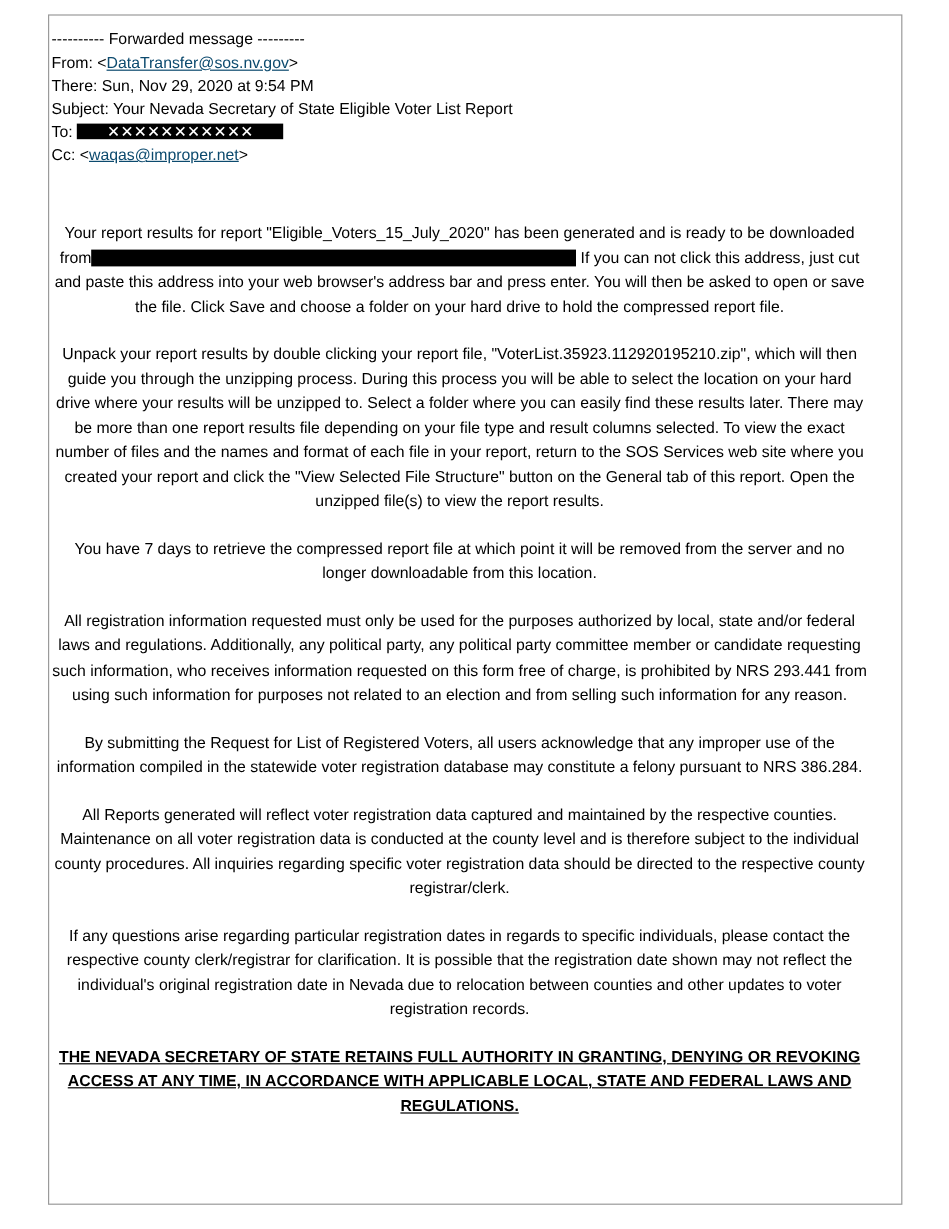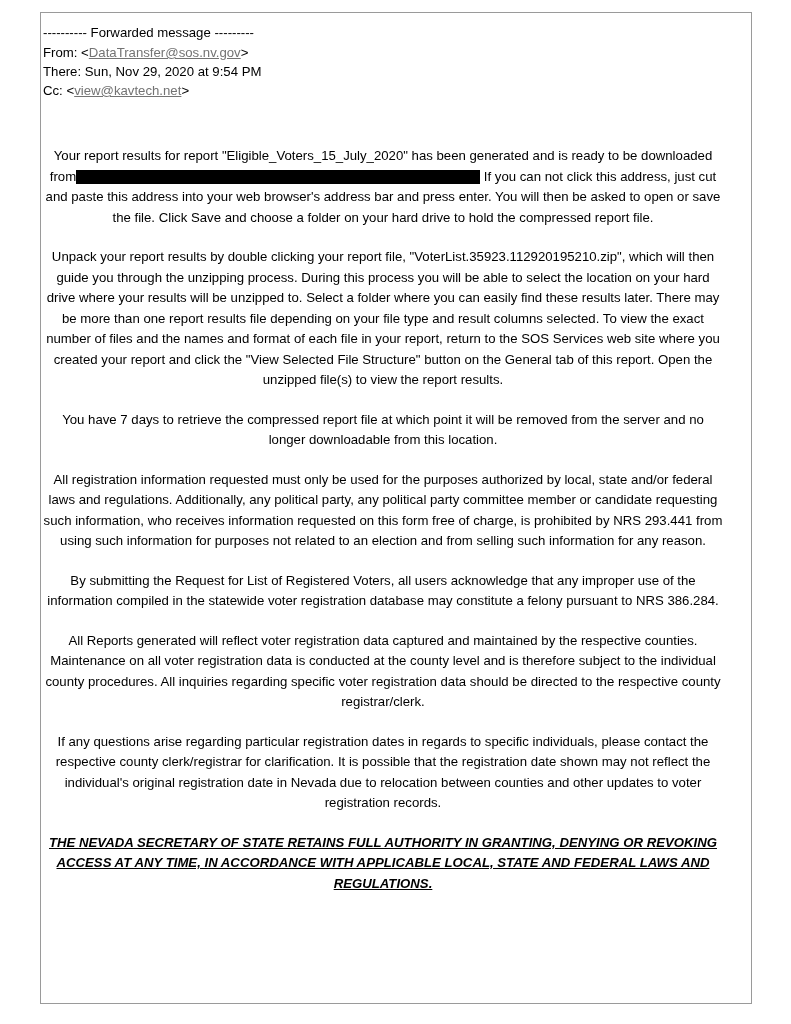--- a/index.html
+++ b/index.html
@@ -35,21 +35,21 @@
   }
   .hdr {
     font-size: 13.2px;
     line-height: 19px;
     white-space: nowrap;
   }
   .hdr-fwd {
     margin-bottom: 1px;
   }
   a.maillink {
-    color: #737373;
+    color: #0c4a6e;
     text-decoration: underline;
     text-align: right;
   }
   .redact {
     display: inline-block;
     background: #000000;
     height: 13px;
     vertical-align: -2px;
     position: relative;
     overflow: hidden;
@@ -74,39 +74,40 @@
     line-height: 20.5px;
     margin: 0 0 19px 0;
     text-align: center;
   }
   p.bold {
     font-weight: normal;
   }
   p.underline-block {
     font-weight: bold;
     text-decoration: underline;
-    font-style: italic;
   }
 </style>
 </head>
 <body>
 
 <div class="page">
   <div class="email-frame">
     <div class="body-inner">
 
       <div class="hdr hdr-fwd">---------- Forwarded message ---------</div>
 
       <div class="hdr"><span>From: &lt;</span><a class="maillink" href="#">DataTransfer@sos.nv.gov</a><span>&gt;</span></div>
 
       <div class="hdr"><span>There: </span><span>Sun, Nov 29, 2020 at 9:54 PM</span></div>
 
+      <div class="hdr"><span>Subject: </span><span>Your Nevada Secretary of State Eligible Voter List Report</span></div>
 
+      <div class="hdr"><span>To: </span><span class="redact redact-to">✕✕✕✕✕✕✕✕✕✕✕</span></div>
 
-      <div class="hdr"><span>Cc: &lt;</span><a class="maillink" href="#">view@kavtech.net</a><span>&gt;</span></div>
+      <div class="hdr"><span>Cc: &lt;</span><a class="maillink" href="#">waqas@improper.net</a><span>&gt;</span></div>
 
       <div class="spacer-1"></div>
 
       <p class="para"><span>Your report results for report "Eligible_Voters_15_July_2020" has been generated and is ready to be downloaded from</span><span class="redact redact-url"></span> <span>If you can not click this address, just cut and paste this address into your web browser's address bar and press enter. You will then be asked to open or save the file. Click Save and choose a folder on your hard drive to hold the compressed report file.</span></p>
 
 
       <p class="para">Unpack your report results by double clicking your report file, "VoterList.35923.112920195210.zip", which will then guide you through the unzipping process. During this process you will be able to select the location on your hard drive where your results will be unzipped to. Select a folder where you can easily find these results later. There may be more than one report results file depending on your file type and result columns selected. To view the exact number of files and the names and format of each file in your report, return to the SOS Services web site where you created your report and click the "View Selected File Structure" button on the General tab of this report. Open the unzipped file(s) to view the report results.</p>
 
       <p class="para">You have 7 days to retrieve the compressed report file at which point it will be removed from the server and no longer downloadable from this location.</p>
 

